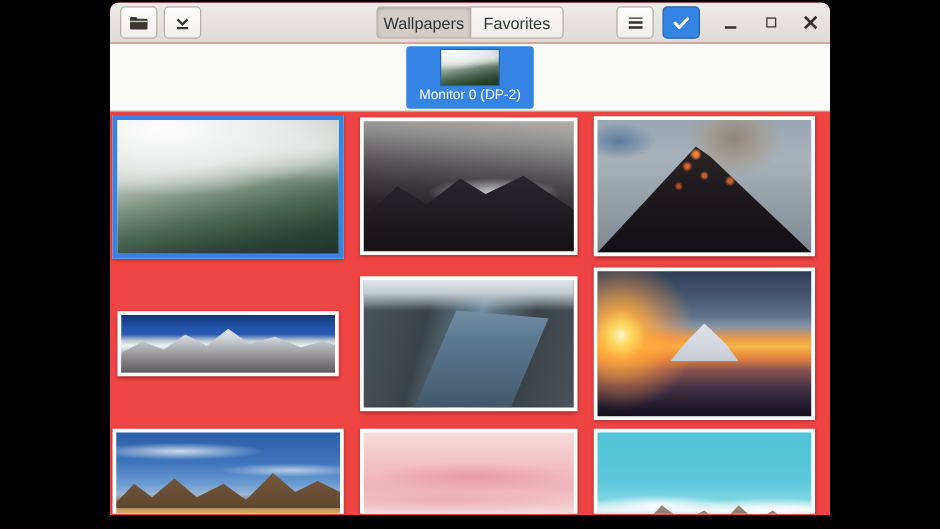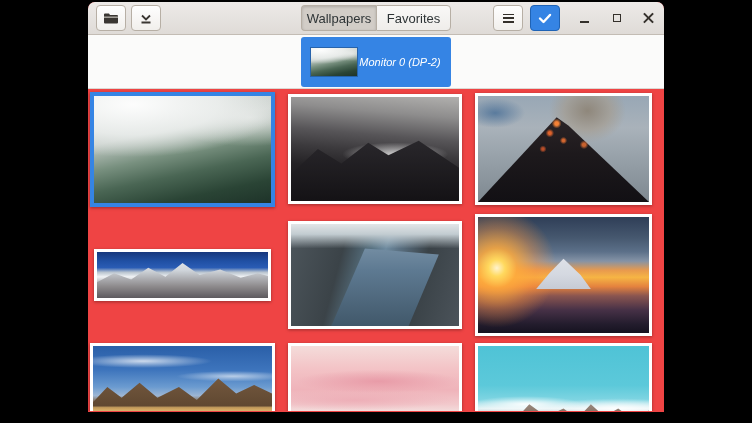--- a/index.html
+++ b/index.html
@@ -41,23 +41,23 @@
   .ico-close { position:relative; width:11px; height:11px; }
   .ico-close::before,.ico-close::after { content:""; position:absolute; left:-1px; top:4.5px;
          width:13px; height:2px; background:#34302b; }
   .ico-close::before { transform:rotate(45deg); } .ico-close::after { transform:rotate(-45deg); }
   .ico-burger { width:11px; height:9px; display:flex; flex-direction:column; justify-content:space-between; }
   .ico-burger span { height:1.7px; background:#34302b; }
 
   
   .monitorbar { height:54px; background:#fbfbfa; border-bottom:1px solid #dcd8d3;
                 display:flex; justify-content:center; align-items:center; gap:14px; }
-  .monitor { height:50px; display:flex; flex-direction:row; align-items:center;
+  .monitor { height:50px; display:flex; flex-direction:column; align-items:center;
              gap:2px; padding:3px 10px 2px; border-radius:3px; cursor:pointer;
-             font-size:11px; color:#2e3436;font-style:italic; }
+             font-size:11px; color:#2e3436; }
   .monitor.selected { background:#3584e4; color:#fff; }
   .mthumb { width:46px; height:28px; outline:1px solid rgba(0,0,0,.25); position:relative; overflow:hidden; }
 
   
   .gallery { height:322px; overflow:hidden; padding:2px 12px 0 2px;
              display:grid; grid-template-columns:185px 174px 177px;
              grid-template-rows:116px 124px 200px; column-gap:13px; row-gap:6px;
              align-items:center; justify-items:center; }
   .frame { background:#fff; padding:3px; box-shadow:0 1px 3px rgba(0,0,0,.35); cursor:pointer; }
   .frame.selected { padding:0; border:4px solid #3584e4; }

